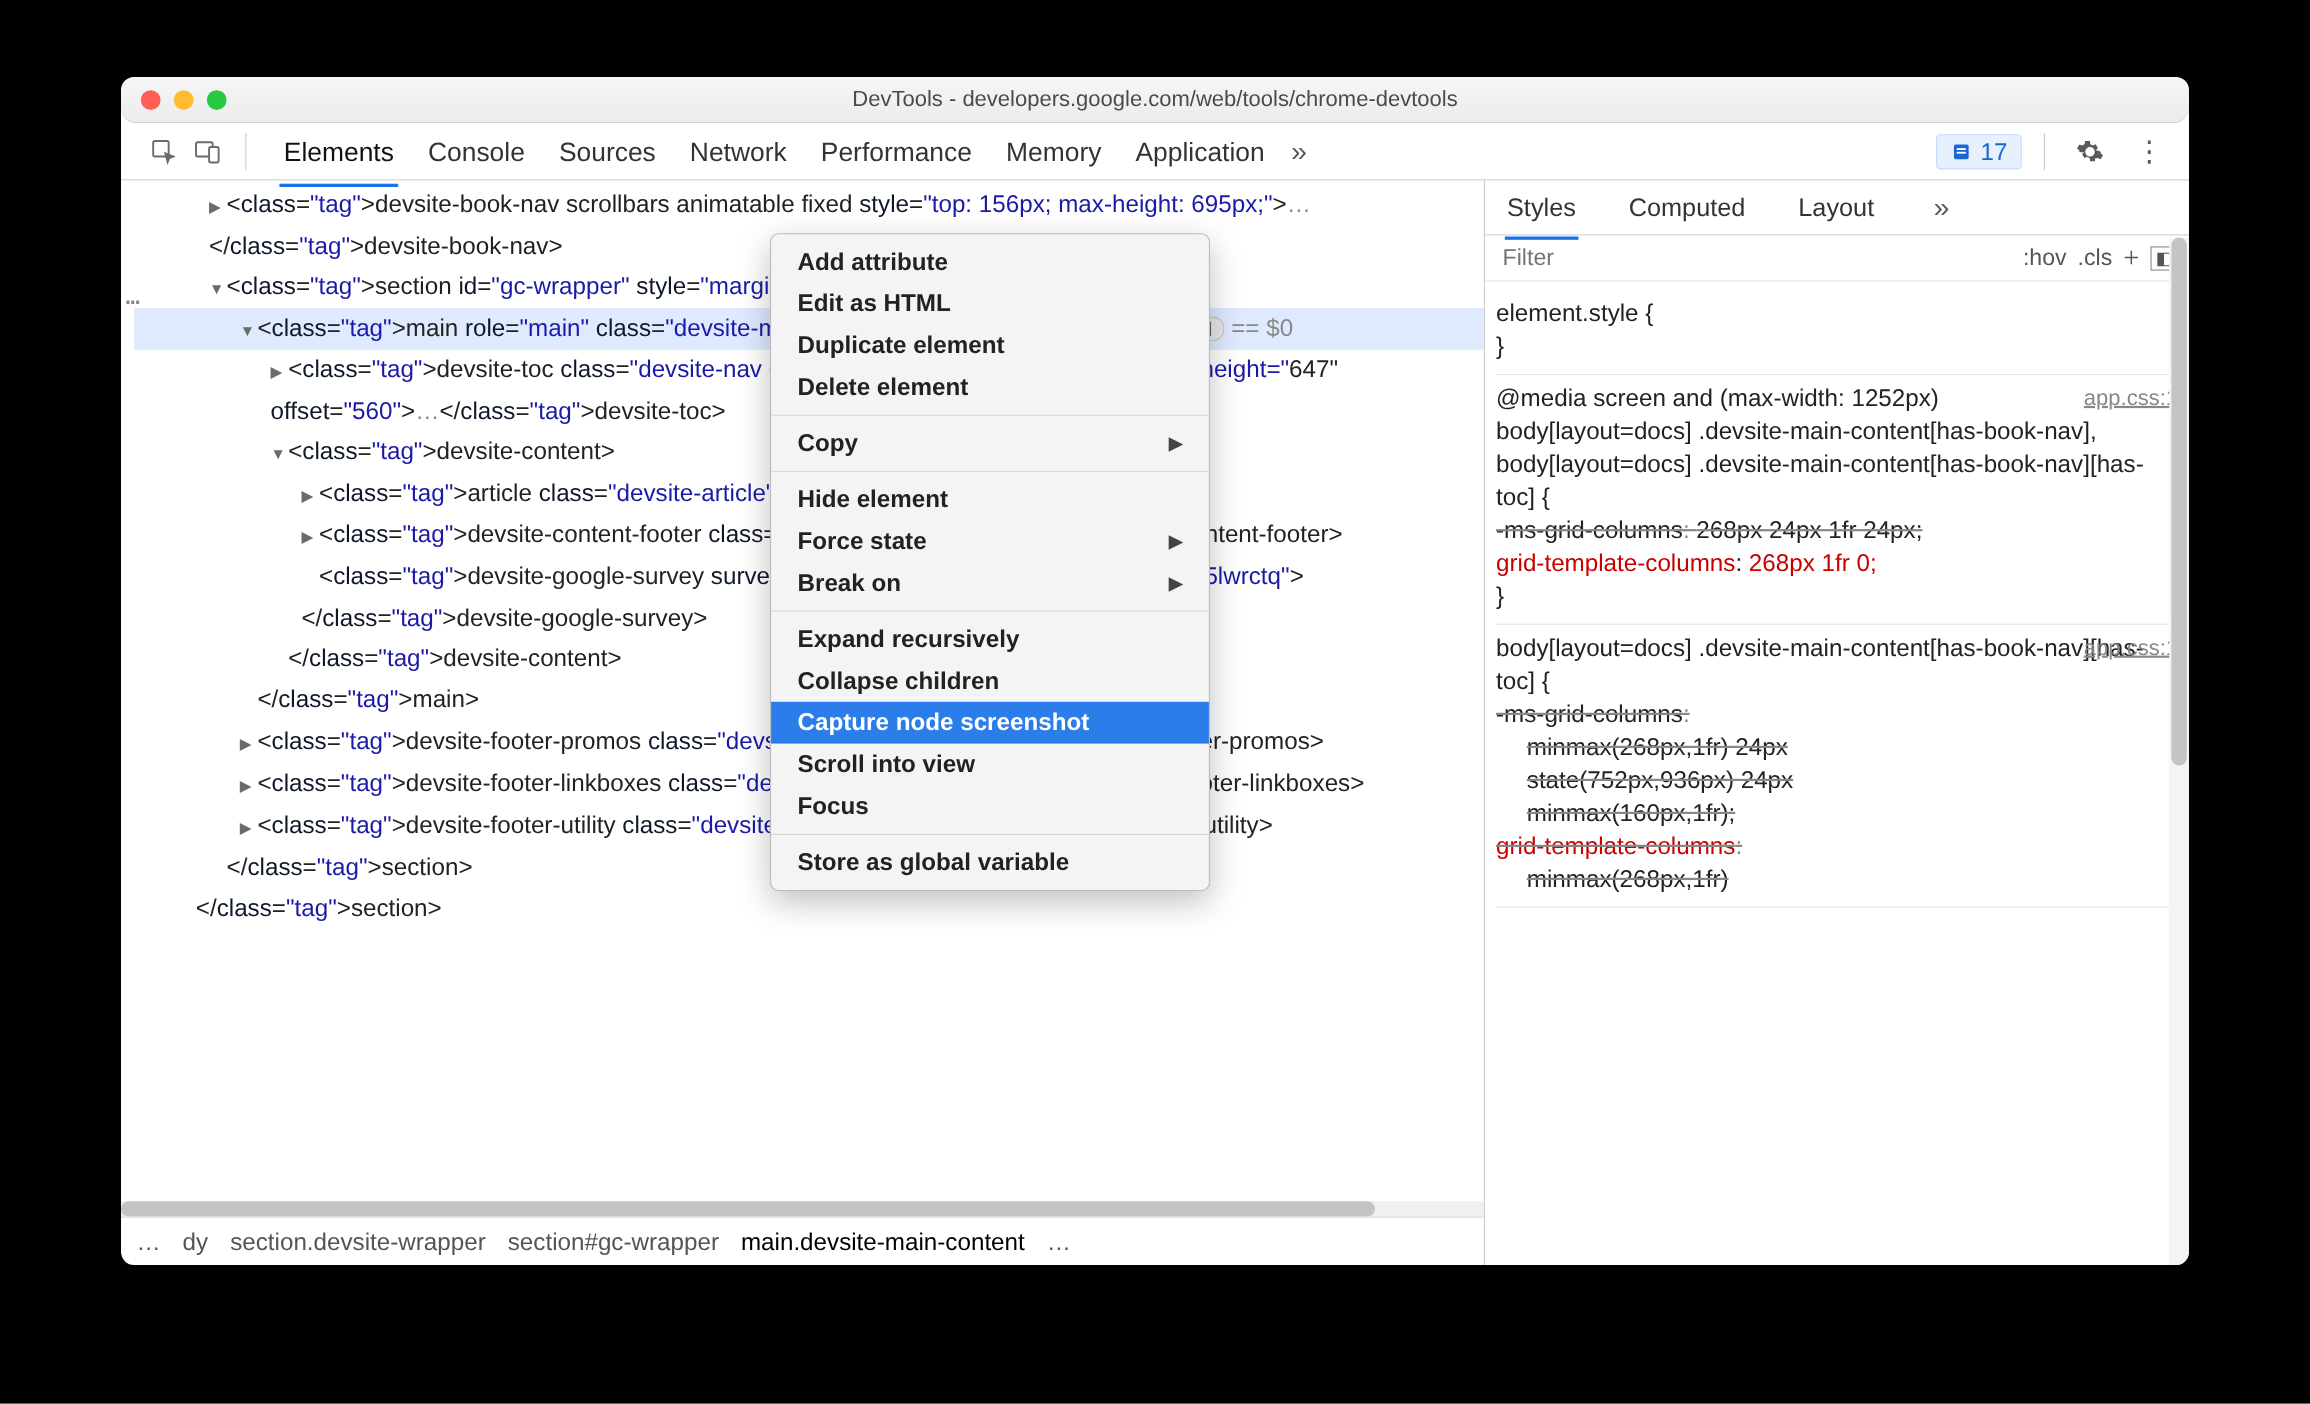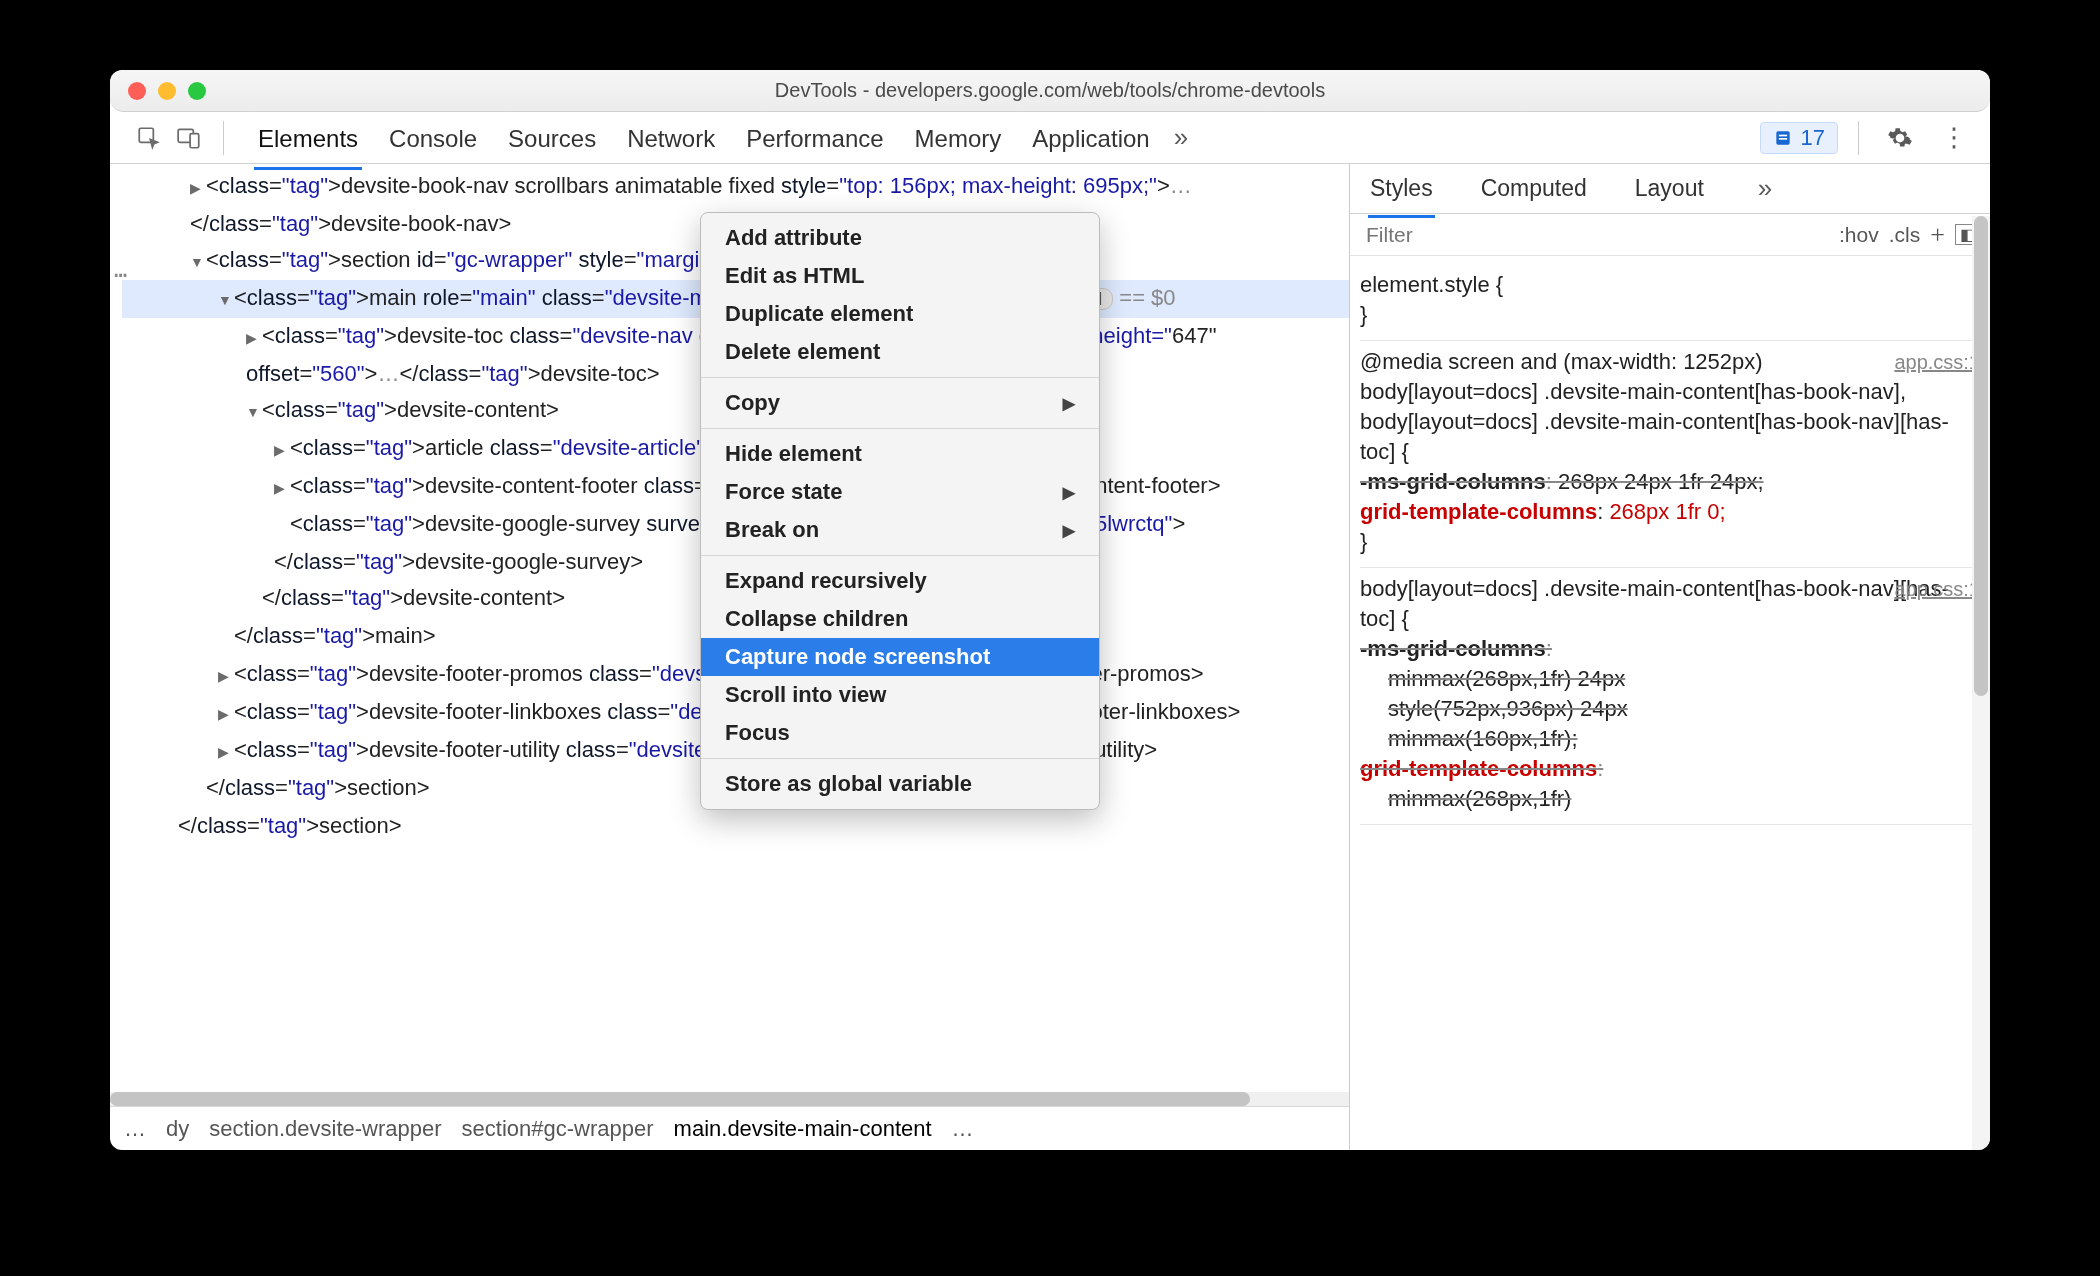--- a/index.html
+++ b/index.html
@@ -41,21 +41,21 @@
   .styles-tab { padding: 8px 2px; cursor: pointer; position: relative; }
   .styles-tab.active::after { content: ""; position: absolute; left: 0; right: 0; bottom: -8px; height: 3px; background: #1a73e8; }
   .styles-tb { height: 42px; border-bottom: 1px solid #e2e2e2; display: flex; align-items: center; padding: 0 10px; gap: 10px; font-family: Menlo, monospace; font-size: 21px; color: #555; }
   .styles-filter { border: none; outline: none; font-size: 21px; color: #777; flex: 1; padding: 4px 6px; }
   .styles-rules { flex: 1; overflow: auto; font-family: Menlo, Consolas, monospace; font-size: 22px; line-height: 30px; padding: 8px 10px; color: #222; }
   .rule { border-bottom: 1px solid #e6e6e6; padding: 6px 0 10px; position: relative; }
   .source { position: absolute; right: 0; top: 6px; color: #888; text-decoration: underline; font-size: 20px; }
   .selector { color: #222; }
   .media { color: #222; }
   .prop { padding-left: 28px; text-indent: -28px; }
-  .prop .name { color: #222; font-weight: bold; }
+  .prop .name { color: #222; }
   .prop .value { color: #222; }
   .over { text-decoration: line-through; color: #888; }
   .prop .name.red, .prop .value.red { color: #c80000; }
   .context-menu { position: absolute; left: 590px; top: 48px; width: 400px; background: #f4f4f4; border: 1px solid #bcbcbc; border-radius: 8px; box-shadow: 0 10px 30px rgba(0,0,0,0.25); z-index: 50; font-size: 22px; color: #222; padding: 6px 0; }
   .ctx-item { padding: 6px 24px; cursor: pointer; display: flex; justify-content: space-between; align-items: center; font-weight: bold; }
   .ctx-item.highlight { background: #2b7de9; color: #fff; }
   .ctx-sep { height: 1px; background: #d5d5d5; margin: 6px 0; }
   .sub-arrow { font-size: 16px; color: #444; }
   .styles-vscroll { position: absolute; right: 0; top: 52px; bottom: 0; width: 18px; background: #f4f4f4; }
   .styles-vthumb { position: absolute; left: 2px; right: 2px; top: 0; height: 480px; background: #c4c4c4; border-radius: 10px; }
@@ -226,21 +226,21 @@
             <div class="selector">body[layout=docs] .devsite-main-content[has-book-nav], body[layout=docs] .devsite-main-content[has-book-nav][has-toc] {</div>
             <div class="prop over"><span class="name">-ms-grid-columns</span>: <span class="value">268px 24px 1fr 24px;</span></div>
             <div class="prop"><span class="name red">grid-template-columns</span>: <span class="value red">268px 1fr 0;</span></div>
             <div>}</div>
           </div>
           <div class="rule">
             <span class="source">app.css:1</span>
             <div class="selector">body[layout=docs] .devsite-main-content[has-book-nav][has-toc] {</div>
             <div class="prop over"><span class="name">-ms-grid-columns</span>: <span class="value"></span></div>
             <div class="prop over" style="padding-left:56px"><span class="value">minmax(268px,1fr) 24px</span></div>
-            <div class="prop over" style="padding-left:56px"><span class="value">style(752px,936px) 24px</span></div>
+            <div class="prop over" style="padding-left:56px"><span class="value">state(752px,936px) 24px</span></div>
             <div class="prop over" style="padding-left:56px"><span class="value">minmax(160px,1fr);</span></div>
             <div class="prop over"><span class="name red">grid-template-columns</span>: <span class="value red"></span></div>
             <div class="prop over" style="padding-left:56px"><span class="value">minmax(268px,1fr)</span></div>
           </div>
         </div>
       <div class="styles-vscroll">
           <div class="styles-vthumb"></div>
         </div>
     </div>
   </div>

